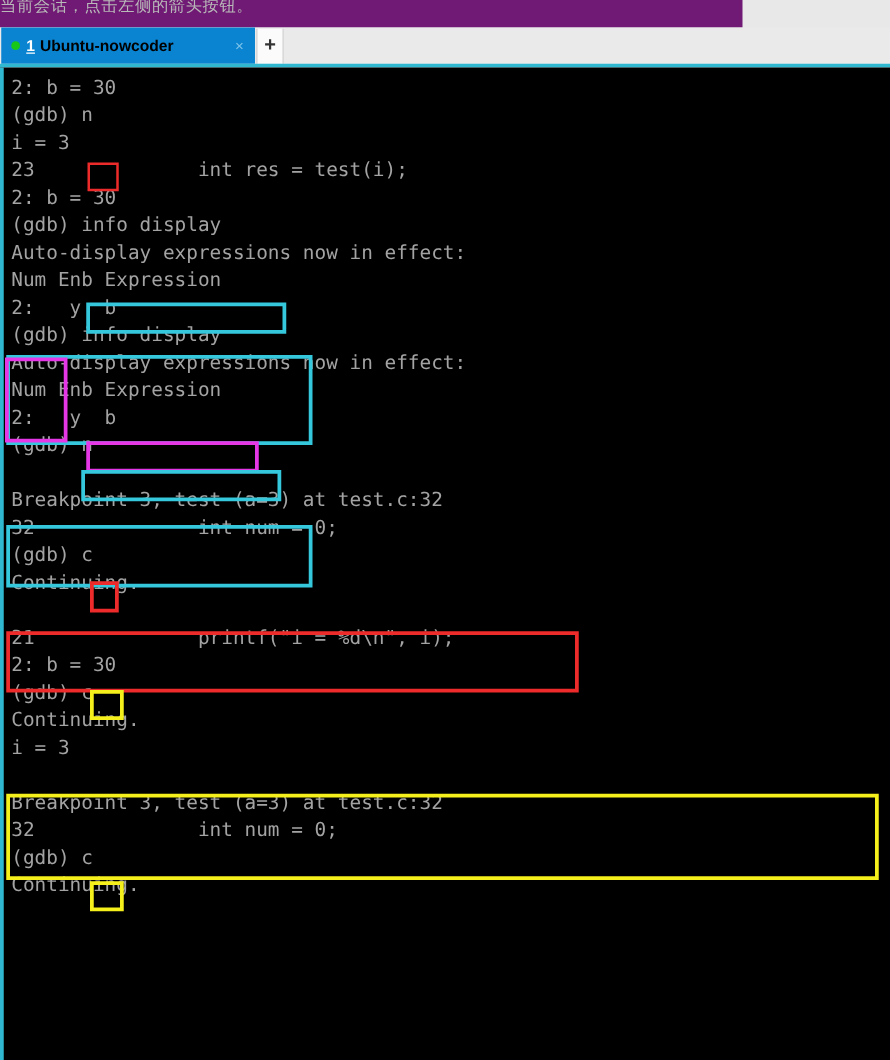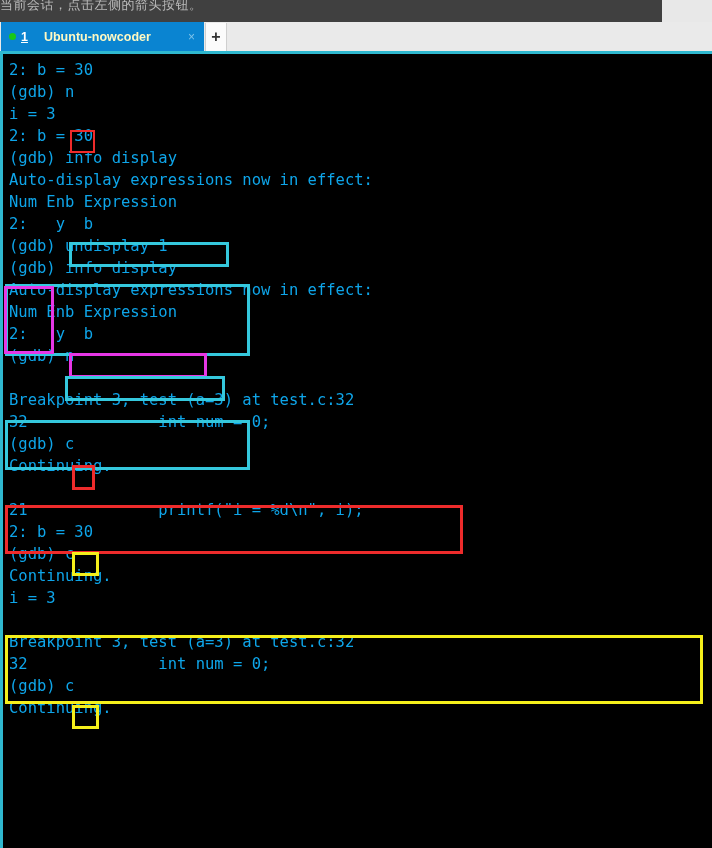--- a/index.html
+++ b/index.html
@@ -14,22 +14,22 @@
     position: relative;
     width: 712px; height: 848px;
     background: #e8e8e8;
     overflow: hidden;
   }
 
   
   .banner {
     position: absolute;
     left: 0; top: 0;
-    width: 662px; height: 22px;
-    background: #404040;
+    width: 594px; height: 22px;
+    background: #701a75;
     overflow: hidden;
   }
   .banner-text {
     position: absolute;
     left: 0px; top: -4px;
     font-size: 13px;
     color: #b9b9b9;
     white-space: nowrap;
     letter-spacing: 0.5px;
     font-family: "DejaVu Sans", sans-serif;
@@ -60,26 +60,25 @@
     margin-right: 5px;
   }
   .tab-index {
     color: #ffffff;
     font-size: 12.5px;
     font-weight: bold;
     text-decoration: underline;
     margin-right: 4px;
   }
   .tab-title {
-    color: #fef9c3;
+    color: #000000;
     font-size: 12.5px;
     font-weight: bold;
     white-space: nowrap;
     flex: 1 1 auto;
-    margin-left: 12px;
   }
   .tab-close {
     color: #7fc4ea;
     font-size: 12px;
     padding: 0 3px;
     flex: 0 0 auto;
     line-height: 1;
   }
   .tab-new {
     position: absolute;
@@ -115,21 +114,21 @@
   .term-lines {
     position: absolute;
     left: 6px; top: 5px;
     right: 0;
   }
   .line {
     height: 22px;
     line-height: 22px;
     font-family: "DejaVu Sans Mono", "Liberation Mono", monospace;
     font-size: 15.5px;
-    color: #0ea5e9;
+    color: #a3a3a3;
     white-space: pre;
     letter-spacing: 0px;
   }
 
   
   .anno {
     position: absolute;
     border-style: solid;
     pointer-events: none;
     background: transparent;
@@ -157,26 +156,26 @@
     </div>
     <div class="tab-new">+</div>
   </div>
   <div class="tabbar-underline"></div>
 
   <div class="terminal">
     <div class="term-lines" id="term-lines">
         <div class="line">2: b = 30</div>
         <div class="line">(gdb) n</div>
         <div class="line">i = 3</div>
+        <div class="line">23              int res = test(i);</div>
         <div class="line">2: b = 30</div>
         <div class="line">(gdb) info display</div>
         <div class="line">Auto-display expressions now in effect:</div>
         <div class="line">Num Enb Expression</div>
         <div class="line">2:   y  b</div>
-        <div class="line">(gdb) undisplay 1</div>
         <div class="line">(gdb) info display</div>
         <div class="line">Auto-display expressions now in effect:</div>
         <div class="line">Num Enb Expression</div>
         <div class="line">2:   y  b</div>
         <div class="line">(gdb) n</div>
         <div class="line"></div>
         <div class="line">Breakpoint 3, test (a=3) at test.c:32</div>
         <div class="line">32              int num = 0;</div>
         <div class="line">(gdb) c</div>
         <div class="line">Continuing.</div>

